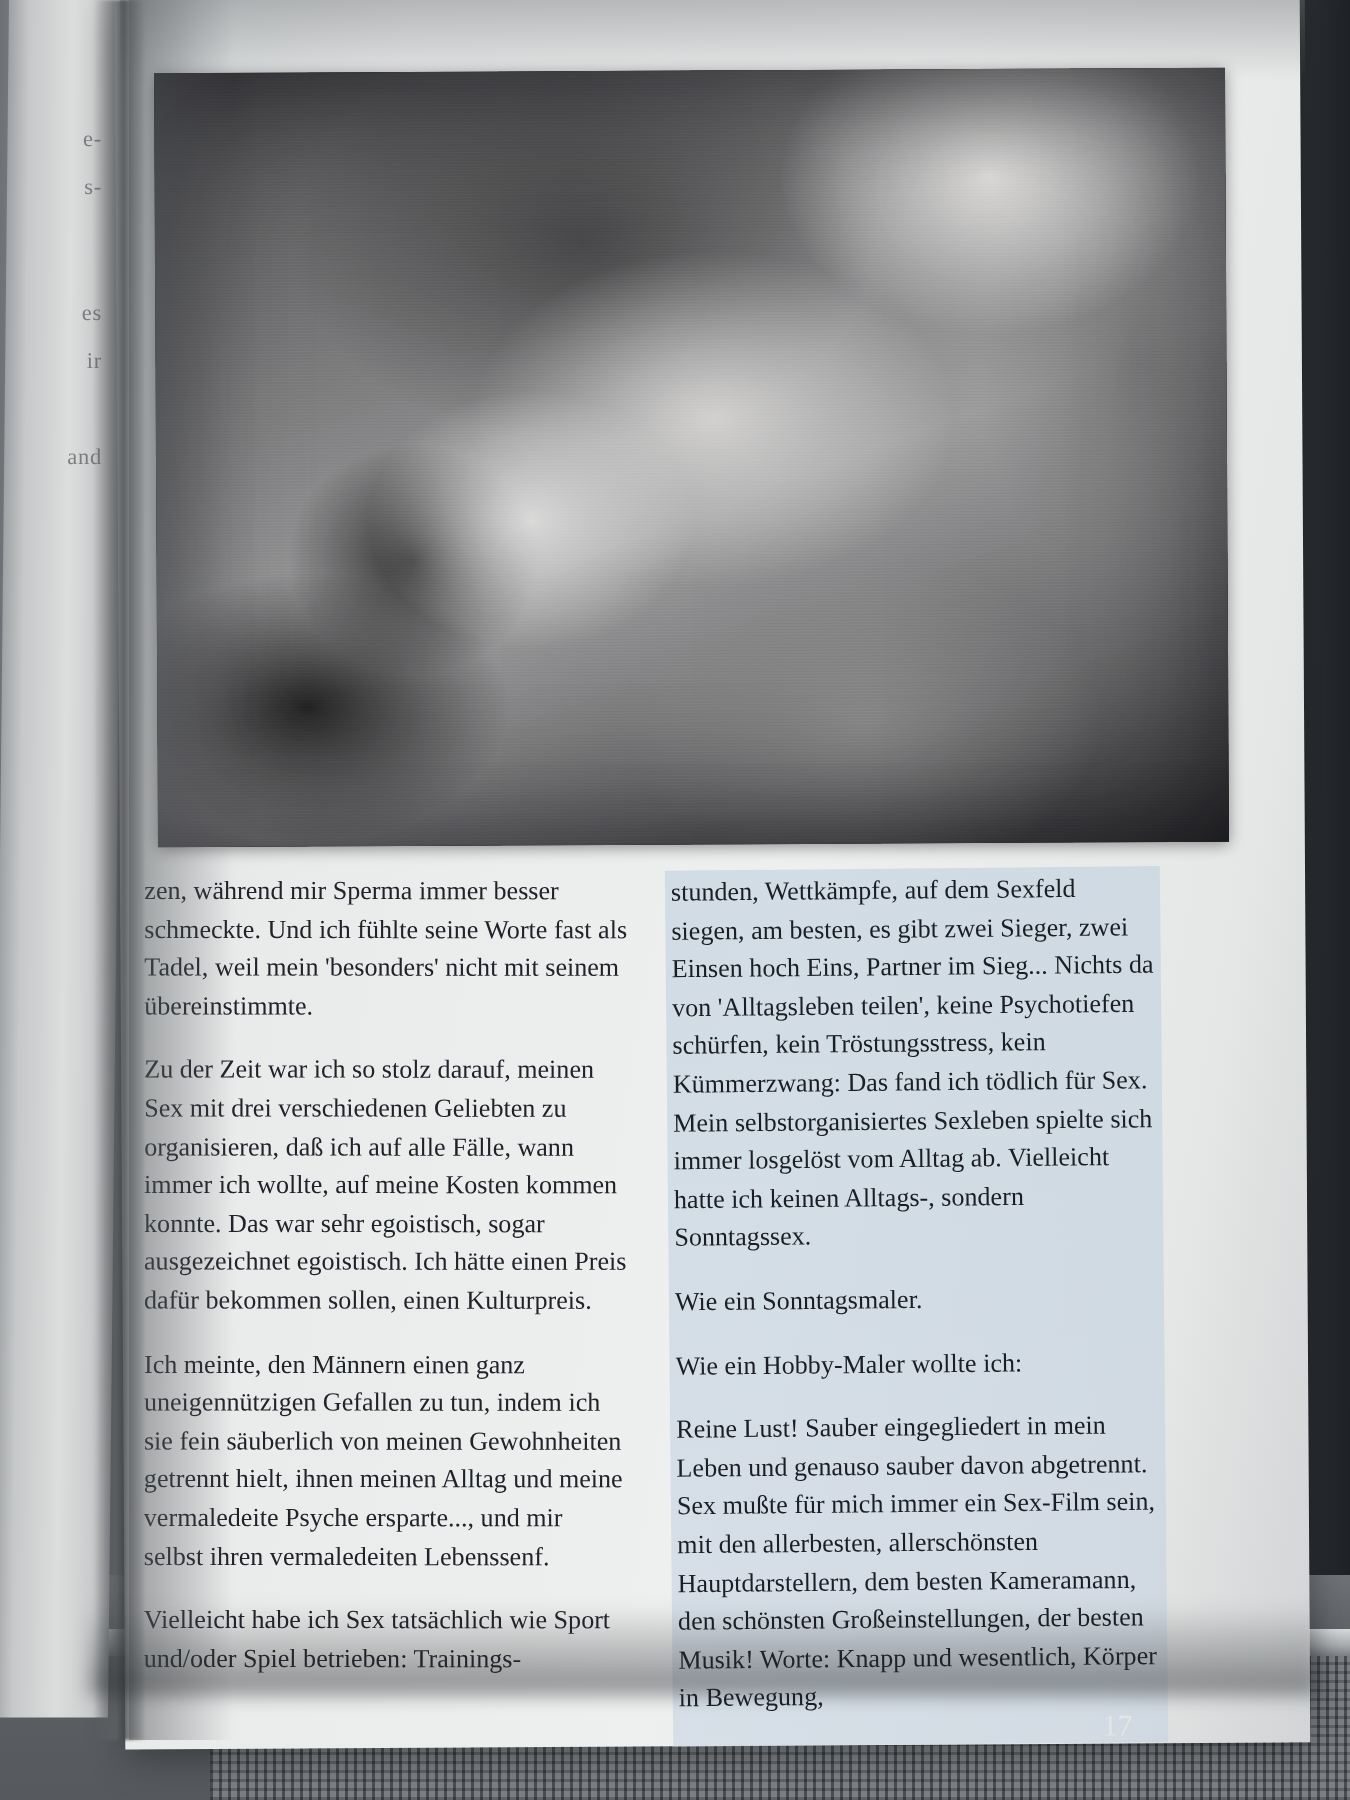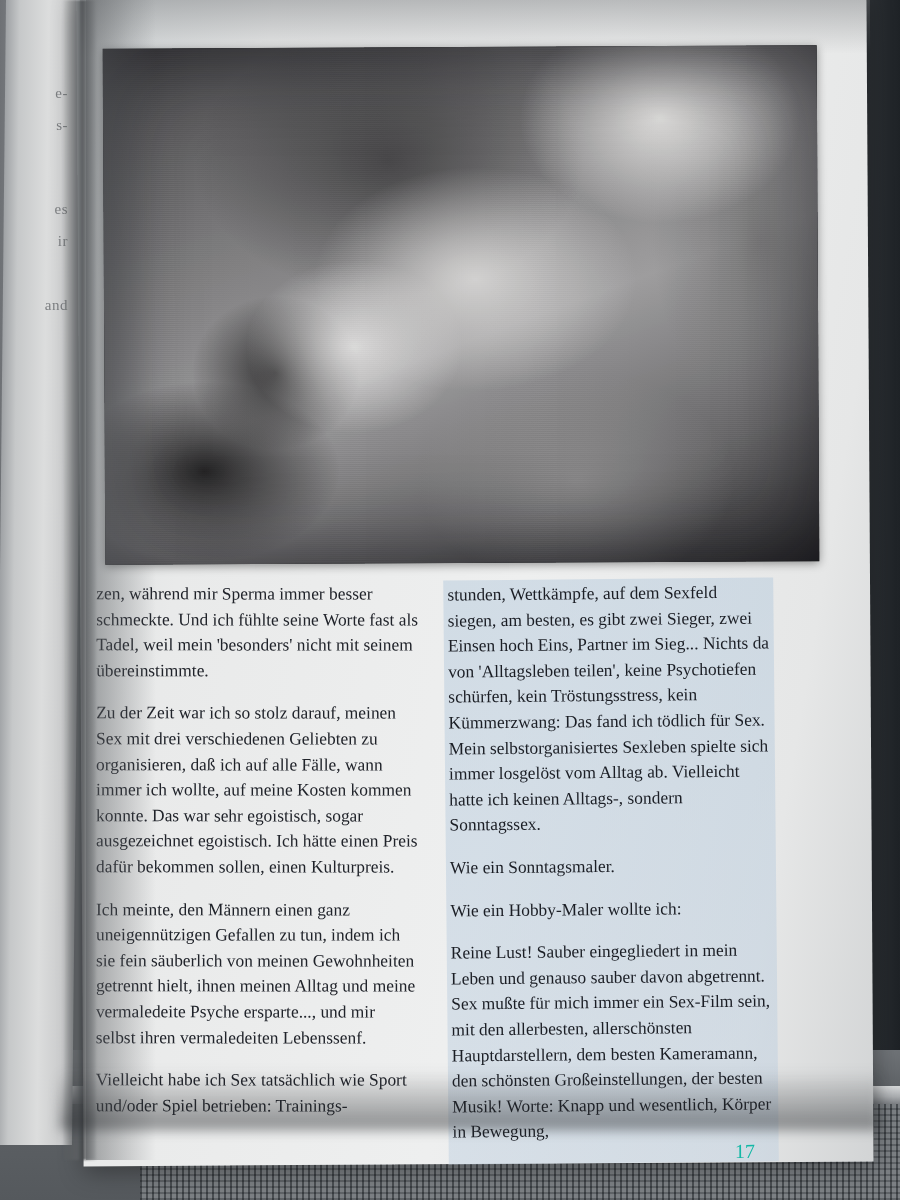--- a/index.html
+++ b/index.html
@@ -166,21 +166,21 @@
     background: linear-gradient(180deg, rgba(186,205,222,0.55), rgba(192,208,224,0.5));
     padding: 2px 4px 2px 4px;
     margin-left: -4px;
   }
   .col-right p { color: #1b1e25; }
 
   .page-number {
     position: absolute;
     left: 735px; top: 1140px;
     font-size: 20px;
-    color: #14b8a6;
+    color: #e5e5e5;
     transform: rotate(-0.4deg);
   }
 
   
   .curve-shadow {
     position: absolute;
     left: 86px; top: 0; width: 70px; height: 1160px;
     background: linear-gradient(90deg, rgba(90,93,96,0.55), rgba(90,93,96,0));
     pointer-events: none;
   }

